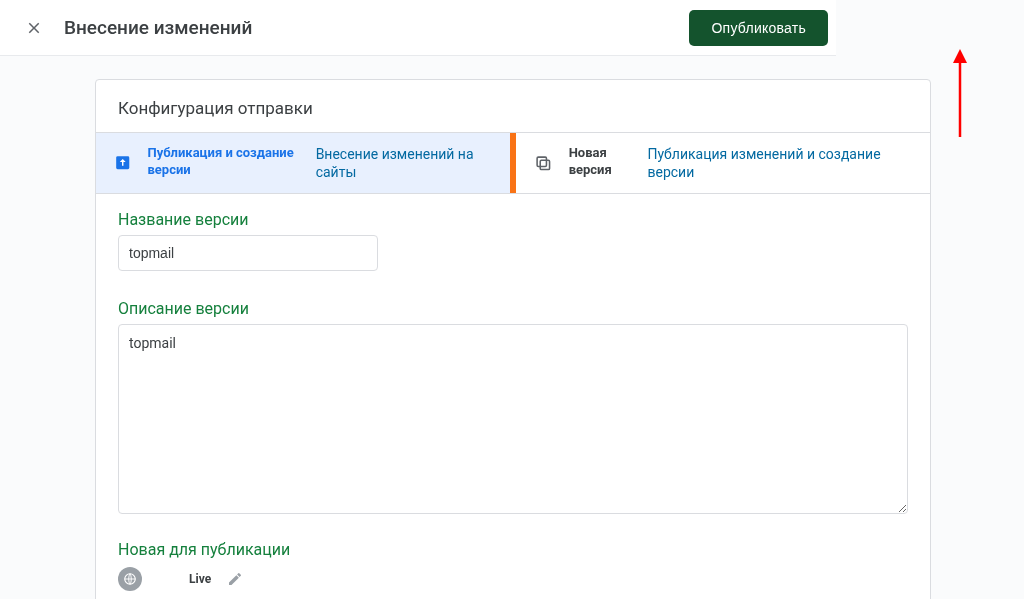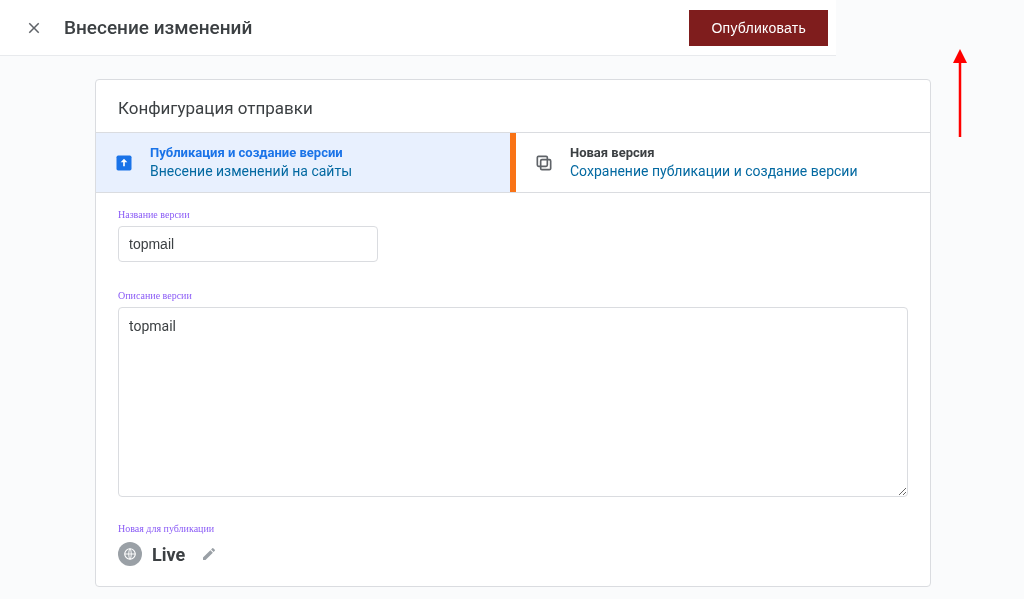--- a/index.html
+++ b/index.html
@@ -32,24 +32,24 @@
   }
   .close-x svg { width: 18px; height: 18px; }
   .page-title {
     margin-left: 10px;
     font-size: 19px;
     font-weight: 500;
     color: #3c4043;
     flex: 1;
   }
   .publish-btn {
-    background: #7f1d1d;
+    background: #14532d;
     color: #fff;
     border: none;
-    border-radius: 0;
+    border-radius: 5px;
     font-size: 14px;
     font-weight: 500;
     letter-spacing: 0.25px;
     padding: 0 22px;
     height: 36px;
     cursor: pointer;
   }
   
   .card {
     position: absolute;
@@ -80,30 +80,29 @@
   .tab.sel {
     background: #e8f0fe;
   }
   .tab + .tab { border-left: 6px solid #f97316; }
   .tab-icon {
     width: 20px; height: 20px;
     display: flex; align-items: center; justify-content: center;
     color: #5f6368;
   }
   .tab.sel .tab-icon { color: #1a73e8; }
-  .tab-texts { display: flex; flex-direction: column; line-height: 1.3; justify-content: center; }
+  .tab-texts { display: flex; flex-direction: row; line-height: 1.3; justify-content: center; }
   .tab-heading { font-size: 13px; font-weight: 700; color: #3c4043; }
   .tab.sel .tab-heading { color: #1a73e8; }
   .tab-sub { font-size: 14px; color: #0369a1; }
   .card-body { padding: 16px 22px 20px 22px; }
   .field-label {
-    font-size: 10px;
-    color: #8b5cf6;
+    font-size: 16px;
+    color: #15803d;
     margin-bottom: 6px;
-    font-family: Liberation Serif, serif;
   }
   .input-name {
     width: 260px; height: 36px;
     border: 1px solid #dadce0;
     border-radius: 4px;
     padding: 0 10px;
     font-size: 14px;
     color: #3c4043;
   }
   .desc-block { margin-top: 28px; }
@@ -124,21 +123,21 @@
     margin-top: 8px;
   }
   .globe {
     width: 24px; height: 24px;
     border-radius: 50%;
     background: #9aa0a6;
     display: flex; align-items: center; justify-content: center;
     color: #fff;
   }
   .globe svg { width: 14px; height: 14px; }
-  .env-name { font-size: 18px; font-weight: 700; color: #3c4043; }
+  .env-name { font-size: 12px; font-weight: 700; color: #3c4043; margin-left: 37px; }
   .pencil { color: #9aa0a6; margin-left: 6px; cursor: pointer; display: flex; }
   .pencil svg { width: 16px; height: 16px; }
   
   .arrow {
     position: absolute;
     left: 953px; top: 49px;
     width: 14px; height: 88px;
     pointer-events: none;
   }
   .arrow svg { overflow: visible; }
@@ -176,21 +175,21 @@
       </div>
       <div class="tab">
         <span class="tab-icon">
           <svg viewBox="0 0 24 24">
               <rect x="8" y="8" width="12" height="12" rx="1.5" fill="none" stroke="currentColor" stroke-width="2"></rect>
               <rect x="4" y="4" width="12" height="12" rx="1.5" fill="none" stroke="currentColor" stroke-width="2"></rect>
             </svg>
         </span>
         <span class="tab-texts">
           <span class="tab-heading">Новая версия</span>
-          <span class="tab-sub">Сохранение публикации и создание версии</span>
+          <span class="tab-sub">Публикация изменений и создание версии</span>
         </span>
       </div>
     </div>
 
     <div class="card-body">
       <div class="field-label">Название версии</div>
       <input class="input-name" type="text" value="topmail" style="">
 
       <div class="desc-block">
         <div class="field-label">Описание версии</div>

